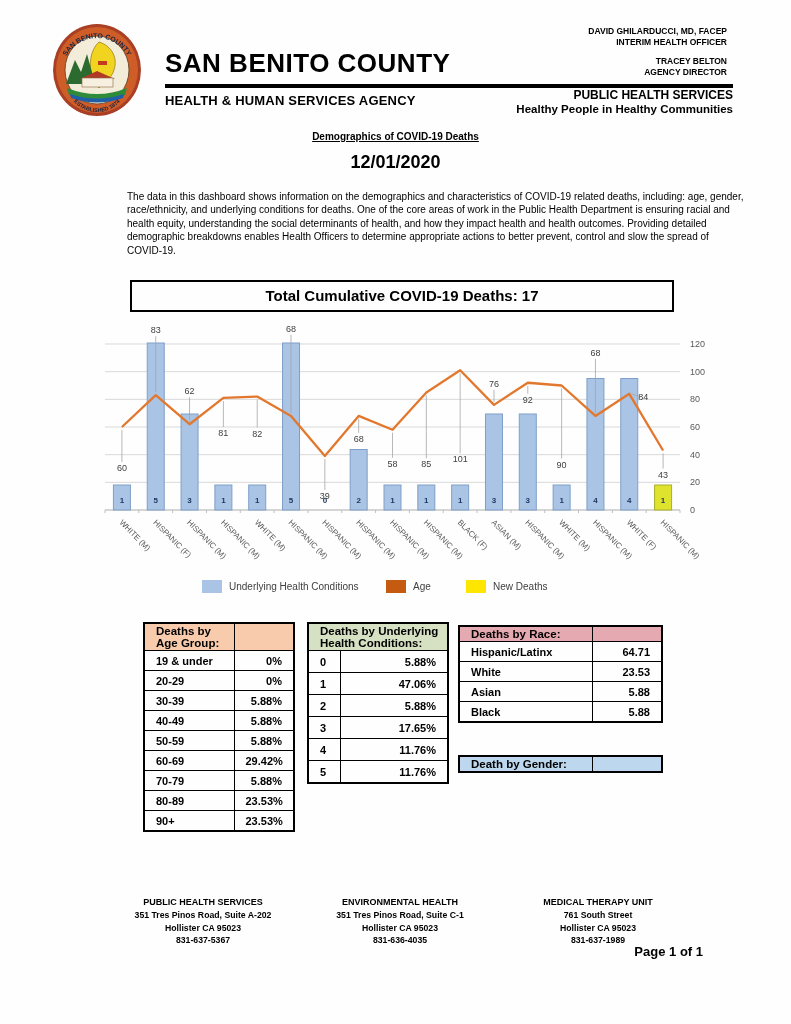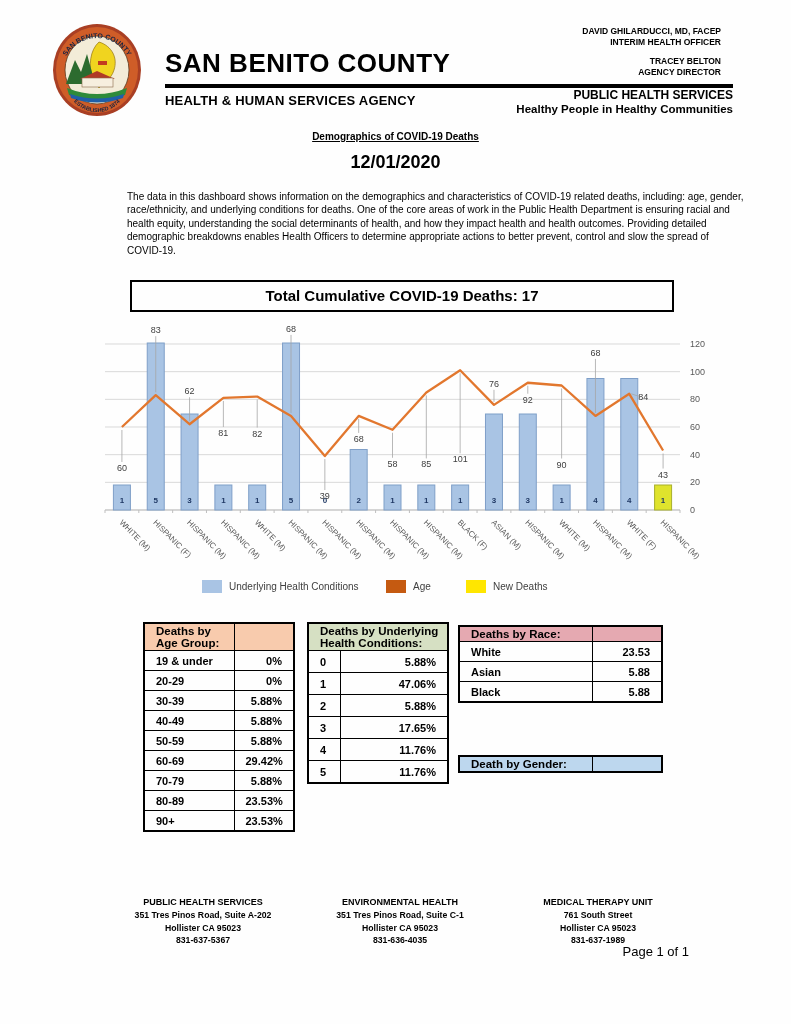--- a/index.html
+++ b/index.html
@@ -5,21 +5,21 @@
   html,body{margin:0;padding:0;background:#888;}
   .page{
     position:relative;width:791px;height:1024px;background:#fefefe;margin:0 auto;
     font-family:"Liberation Sans",sans-serif;color:#000;overflow:hidden;
   }
   
   .seal{position:absolute;left:52px;top:22px;width:90px;height:96px;}
   .county-name{position:absolute;left:165px;top:48px;font-size:26px;font-weight:bold;letter-spacing:.5px;}
   .header-rule{position:absolute;left:165px;top:84px;width:568px;height:4px;background:#000;}
   .agency-name{position:absolute;left:165px;top:93px;font-size:13px;font-weight:bold;letter-spacing:.2px;}
-  .officials{position:absolute;right:70px;top:26px;text-align:right;line-height:1.25;}
+  .officials{position:absolute;right:64px;top:26px;text-align:right;line-height:1.25;}
   .official-name{font-size:8.5px;font-weight:bold;}
   .official-title{font-size:8.5px;font-weight:bold;margin-bottom:9px;}
   .dept{position:absolute;right:58px;top:88px;text-align:right;font-size:12px;font-weight:bold;}
   .tagline{position:absolute;right:58px;top:103px;text-align:right;font-size:11.5px;font-weight:600;}
   
   .doc-title{position:absolute;left:0;top:131px;width:100%;text-align:center;font-size:10px;font-weight:bold;text-decoration:underline;}
   .doc-date{position:absolute;left:0;top:152px;width:100%;text-align:center;font-size:18px;font-weight:600;}
   .intro{position:absolute;left:92px;top:180px;width:618px;font-size:10px;line-height:1.34;font-weight:500;margin-left:35px;}
   .total-box{position:absolute;left:130px;top:280px;width:540px;height:28px;border:2px solid #000;
     text-align:center;font-size:15px;font-weight:bold;line-height:28px;}
@@ -38,21 +38,21 @@
   .t-cond{left:307px;top:622px;width:142px;}
   .t-cond td{height:19px;}
   .t-race{left:458px;top:625px;width:205px;}
   .t-race td{height:17px;}
   .t-gender{left:458px;top:755px;width:205px;}
   .t-gender td{height:18px;}
   
   .foot-col{position:absolute;top:896px;width:190px;text-align:center;font-size:8.7px;line-height:1.45;font-weight:600;}
   .foot-col .fc-title{font-weight:bold;font-size:9px;}
   .fc-1{left:108px;} .fc-2{left:305px;} .fc-3{left:503px;}
-  .page-num{position:absolute;right:102px;top:944px;font-size:13px;font-weight:normal;}
+  .page-num{position:absolute;right:88px;top:944px;font-size:13px;font-weight:bold;}
 </style>
 </head>
 <body>
 
 <div class="page">
 
   <svg class="seal" viewBox="0 0 90 96">
     <ellipse cx="45" cy="48" rx="44" ry="46" fill="#a93f24"></ellipse>
     <ellipse cx="45" cy="48" rx="41" ry="43" fill="#cf5d28"></ellipse>
     <ellipse cx="45" cy="48" rx="32" ry="34" fill="#f3ecd8" stroke="#5b3a1e" stroke-width="0.8"></ellipse>
@@ -320,20 +320,24 @@
       </colgroup>
       <thead>
         <tr>
           <th style="background:#e5a9b1">
             <div>Deaths by Race:</div>
           </th>
           <th style="background:#e5a9b1"></th>
         </tr>
       </thead>
       <tbody>
+        <tr class="hl">
+          <td class="lbl">Hispanic/Latinx</td>
+          <td class="val">64.71</td>
+        </tr>
         <tr>
           <td class="lbl">White</td>
           <td class="val">23.53</td>
         </tr>
         <tr>
           <td class="lbl">Asian</td>
           <td class="val">5.88</td>
         </tr>
         <tr>
           <td class="lbl">Black</td>

